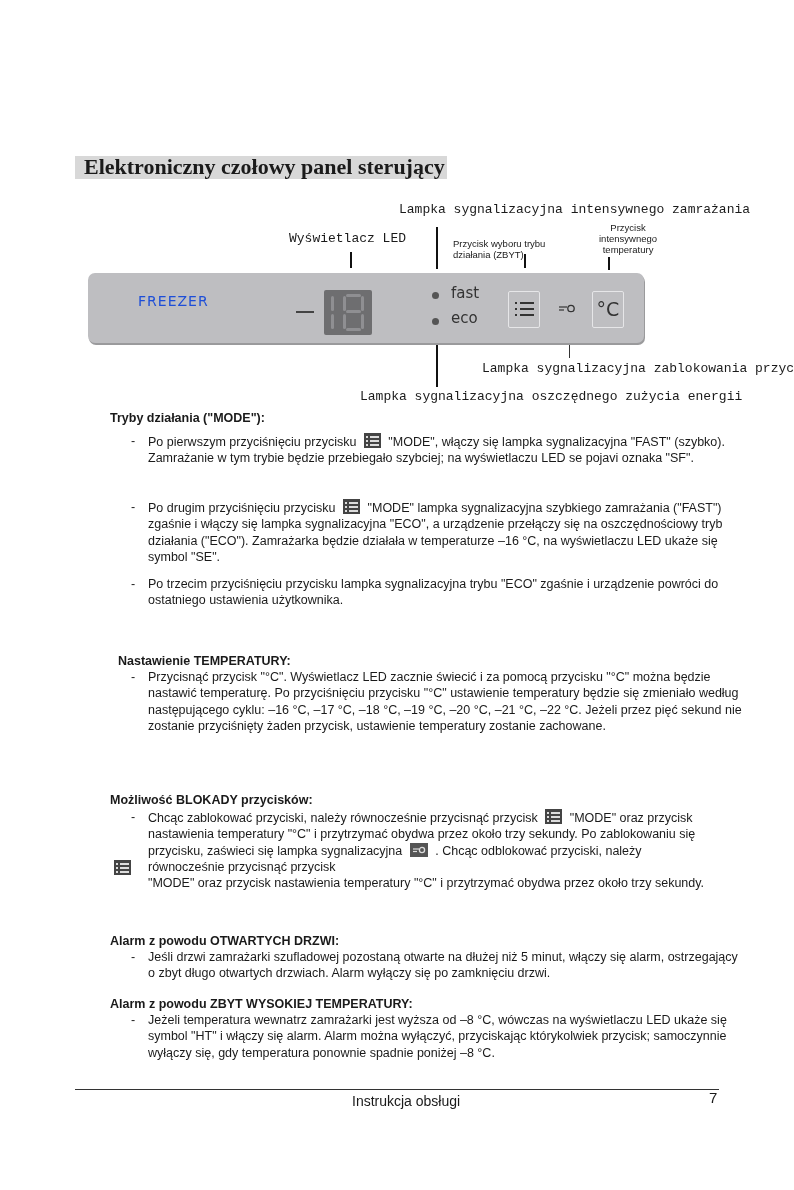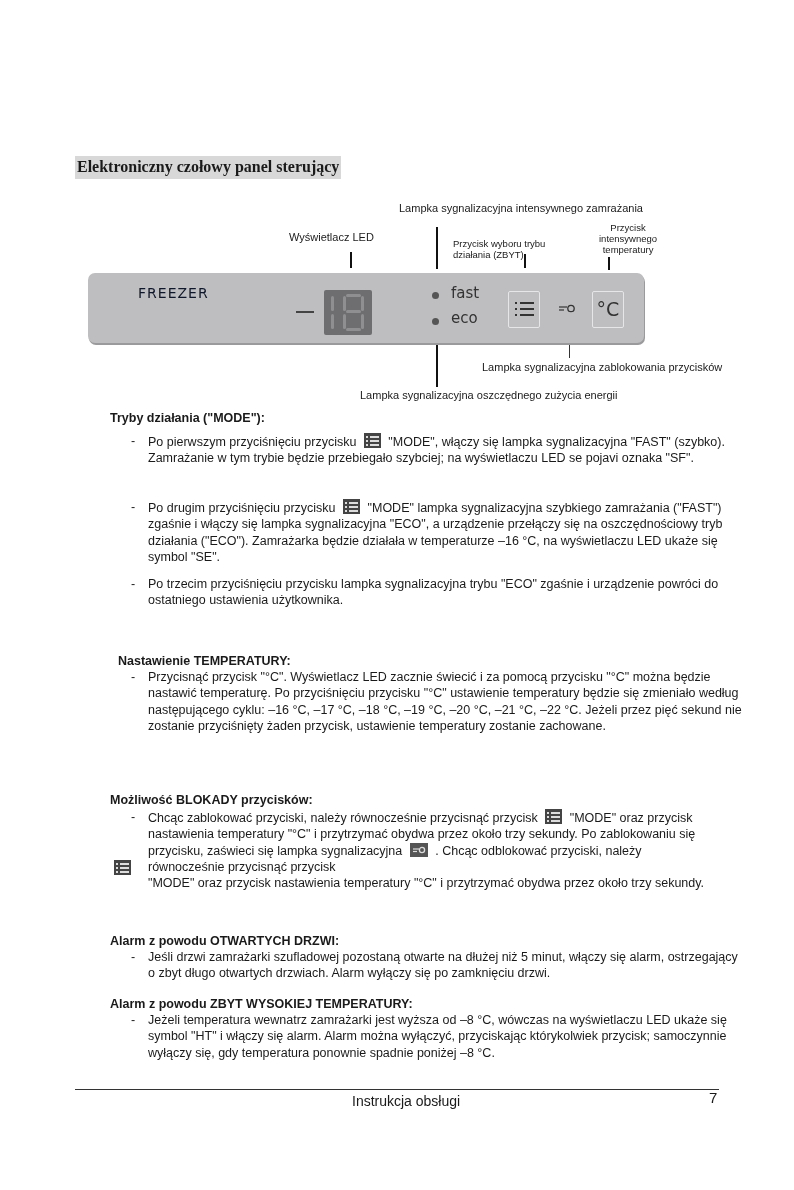--- a/index.html
+++ b/index.html
@@ -1,23 +1,23 @@
 <!DOCTYPE html>
 <html><head>
 <meta charset="utf-8">
 <style>
   html, body { margin:0; padding:0; background:#fff; }
   body { width:794px; height:1190px; position:relative; overflow:hidden; font-family:"Liberation Sans", sans-serif; color:#1a1a1a; }
   .abs { position:absolute; }
-  .title { left:75px; top:156px; font-family:"Liberation Serif", serif; font-weight:bold; font-size:16px; background:#d8d8d8; padding:1px 2px 2px 2px; line-height:20px; }
-  .lbl { font-size:11px; color:#1a1a1a; white-space:nowrap; }
+  .title { left:75px; top:156px; font-family:"Liberation Serif", serif; font-weight:bold; font-size:22px; background:#d8d8d8; padding:1px 2px 2px 9px; line-height:20px; }
+  .lbl { font-size:13px; color:#1a1a1a; white-space:nowrap;font-family:Liberation Mono, monospace; }
   .lbl-sm { font-size:9.5px; line-height:11px; color:#1a1a1a; }
   .vline { background:#111; width:2px; }
   .panel { left:88px; top:273px; width:556px; height:70px; background:#bebec1; border-radius:7px; box-shadow: 1px 2px 0 #9a9a9c; }
-  .freezer { left:50px; top:12px; font-size:14px; letter-spacing:1px; color:#0f172a; font-family:"DejaVu Sans", sans-serif; }
+  .freezer { left:50px; top:20px; font-size:14px; letter-spacing:1px; color:#1d4ed8; font-family:"DejaVu Sans", sans-serif; }
   .dash { left:208px; top:38px; width:18px; height:2px; background:#444; }
   .led { left:236px; top:17px; width:48px; height:45px; background:#6e6e70; border-radius:2px; }
   .seg { position:absolute; background:#8f8f92; border-radius:2px; }
   .dot { width:7px; height:7px; border-radius:50%; background:#555; }
   .modetxt { font-size:15px; color:#333; font-family:"DejaVu Sans", sans-serif; }
   .btn { border:1.5px solid #e6e6e8; border-radius:2px; width:30px; height:35px; }
   .body-text { font-size:12.5px; line-height:16.3px; }
   .h2 { font-weight:bold; font-size:12.5px; }
   .bullet { position:absolute; left:131px; font-size:12.5px; }
   .para { position:absolute; left:148px; width:600px; }

